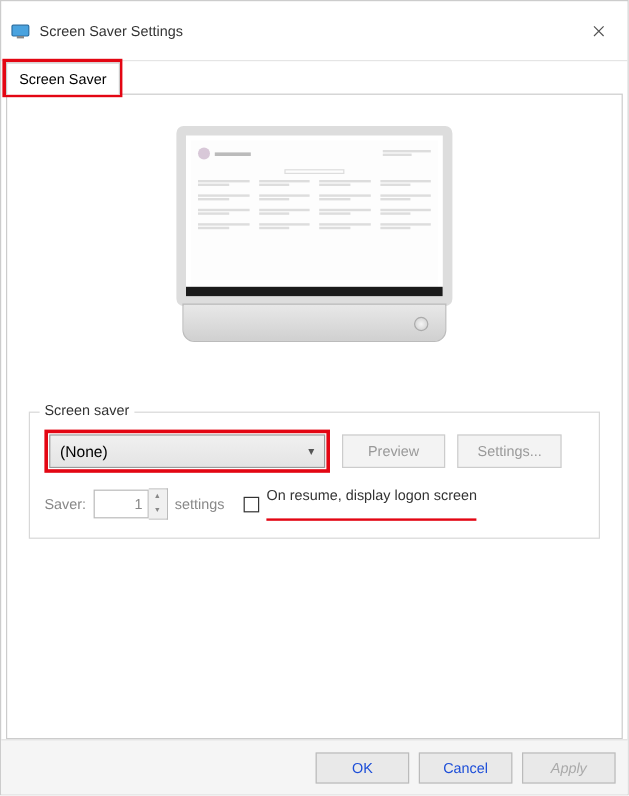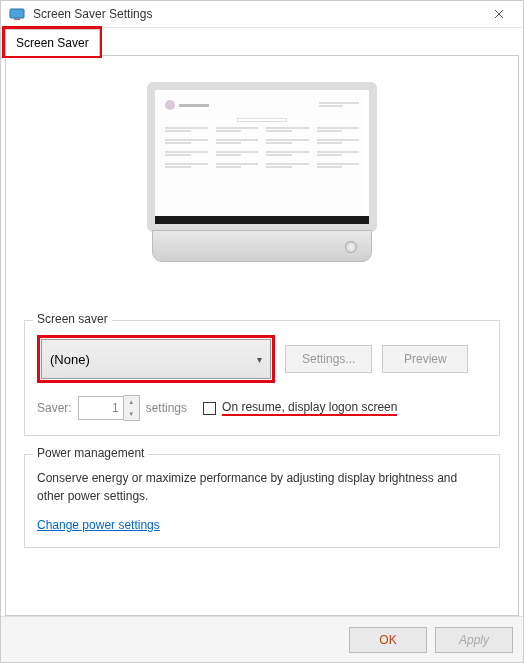--- a/index.html
+++ b/index.html
@@ -1,20 +1,20 @@
 <!DOCTYPE html>
 <html><head>
 <meta charset="utf-8">
 <style>
 * { box-sizing: border-box; margin: 0; padding: 0; font-family: 'Segoe UI', Tahoma, sans-serif; }
 body { background: #fff; width: 524px; height: 663px; overflow: hidden; }
 
 .dialog { width: 524px; height: 663px; border: 1px solid #ccc; background: #fff; display: flex; flex-direction: column; }
 
-.titlebar { height: 27px; display: flex; align-items: center; padding: 0 8px; border-bottom: 1px solid #e5e5e5; }
+.titlebar { height: 50px; display: flex; align-items: center; padding: 0 8px; border-bottom: 1px solid #e5e5e5; }
 .titlebar-icon { width: 16px; height: 16px; margin-right: 8px; }
 .titlebar-text { font-size: 12px; flex: 1; color: #333; }
 .close-btn { width: 32px; height: 24px; display: flex; align-items: center; justify-content: center; cursor: pointer; color: #555; }
 
 .tab-area { padding: 0; }
 .tab { display: inline-block; border: 1px solid #ccc; border-bottom: none; background: #fff; padding: 6px 10px; font-size: 12px; margin-left: 4px; position: relative; top: 1px; }
 
 .content { flex: 1; border: 1px solid #ccc; margin: 0 4px; padding: 16px 18px; display: flex; flex-direction: column; gap: 18px; }
 
 .preview-area { display: flex; justify-content: center; padding: 10px 0 20px 0; }
@@ -22,37 +22,37 @@
 .monitor-screen { width: 230px; height: 150px; background: #fff; border: 8px solid #ddd; border-radius: 6px; position: relative; overflow: hidden; margin: 0 auto; }
 .monitor-inner { position: absolute; inset: 4px; background: #fdfdfd; font-size: 5px; }
 .monitor-taskbar { position: absolute; bottom: 0; left: 0; right: 0; height: 8px; background: #1a1a1a; }
 .monitor-stand { width: 220px; height: 32px; background: linear-gradient(#e8e8e8,#d0d0d0); border: 1px solid #bbb; border-radius: 0 0 10px 10px; margin: -2px auto 0; position: relative; }
 .monitor-btn { position: absolute; right: 14px; top: 10px; width: 12px; height: 12px; border-radius: 50%; background: radial-gradient(#f5f5f5,#ccc); border: 1px solid #aaa; }
 
 .fieldset { border: 1px solid #d8d8d8; padding: 14px 12px 14px 12px; position: relative; }
 .legend { position: absolute; top: -9px; left: 8px; background: #fff; padding: 0 4px; font-size: 12px; color: #333; }
 
 .row1 { display: flex; gap: 10px; align-items: center; margin-bottom: 12px; }
-.select { width: 230px; height: 40px; border: 1px solid #999; background: linear-gradient(#f0f0f0,#e4e4e4); display: flex; align-items: center; justify-content: space-between; padding: 0 8px; font-size: 13px; cursor: pointer; }
+.select { width: 230px; height: 28px; border: 1px solid #999; background: linear-gradient(#f0f0f0,#e4e4e4); display: flex; align-items: center; justify-content: space-between; padding: 0 8px; font-size: 13px; cursor: pointer; }
 .chevron { font-size: 10px; color: #555; }
 .select-highlight { border: 3px solid #e30613; padding: 1px; display: inline-block; }
 
 .btn { height: 28px; padding: 0 16px; border: 1px solid #ccc; background: #f3f3f3; font-size: 12px; color: #999; cursor: default; min-width: 86px; }
-.btn.enabled { color: #c2410c; cursor: pointer; }
+.btn.enabled { color: #1d4ed8; cursor: pointer; }
 
 .row2 { display: flex; align-items: center; gap: 6px; font-size: 12px; color: #888; }
 .spinner { display: flex; align-items: center; }
 .spin-input { width: 46px; height: 24px; border: 1px solid #bbb; text-align: right; padding-right: 4px; font-size: 12px; color: #888; }
 .spin-btns { display: flex; flex-direction: column; border: 1px solid #bbb; border-left: none; }
 .spin-btns span { width: 15px; height: 12px; display: flex; align-items: center; justify-content: center; font-size: 6px; background: #f0f0f0; cursor: pointer; color: #888; }
 
 .checkbox-wrap { display: flex; align-items: center; gap: 6px; margin-left: 10px; }
 .checkbox { width: 13px; height: 13px; border: 1px solid #333; background: #fff; cursor: pointer; }
 .checkbox-label { color: #333; font-size: 12px; }
-.underline-red { border-bottom: 2px solid #e30613; padding-bottom: 0; }
+.underline-red { border-bottom: 2px solid #e30613; padding-bottom: 12px; }
 
 .pm-text { font-size: 12px; color: #333; line-height: 1.5; margin-bottom: 10px; }
 .link { color: #0066cc; font-size: 12px; text-decoration: underline; cursor: pointer; }
 
 .bottom-btns { height: 46px; display: flex; justify-content: flex-end; align-items: center; gap: 8px; padding: 0 10px; border-top: 1px solid #e0e0e0; background: #f5f5f5; }
 .bottom-btns .btn { min-width: 78px; height: 26px; background: #e9e9e9; border: 1px solid #bbb; }
 .bottom-btns .btn.disabled { color: #aaa; font-style: italic; }
 
 .mini-row { display:flex; gap:8px; padding:3px 6px; }
 .mini-cell { flex:1; }
@@ -190,48 +190,44 @@
     <div class="fieldset">
       <div class="legend">Screen saver</div>
 
       <div class="row1">
         <div class="select-highlight">
           <div class="select">
             <span>(None)</span>
             <span class="chevron">▾</span>
           </div>
         </div>
+        <button class="btn">Preview</button>
         <button class="btn">Settings...</button>
-        <button class="btn">Preview</button>
       </div>
 
       <div class="row2">
         <span>Saver:</span>
         <div class="spinner">
           <input class="spin-input" value="1" style="">
           <div class="spin-btns">
             <span>▲</span>
             <span>▼</span>
           </div>
         </div>
         <span>settings</span>
 
         <div class="checkbox-wrap">
           <div class="checkbox"></div>
           <span class="checkbox-label underline-red">On resume, display logon screen</span>
         </div>
       </div>
     </div>
 
-    <div class="fieldset">
-      <div class="legend">Power management</div>
-      <p class="pm-text">Conserve energy or maximize performance by adjusting display brightness and other power settings.</p>
-      <a class="link">Change power settings</a>
-    </div>
 
   </div>
 
   <div class="bottom-btns">
     <button class="btn enabled">OK</button>
+    <button class="btn enabled">Cancel</button>
     <button class="btn disabled">Apply</button>
   </div>
 
 </div>
 
 </body></html>

